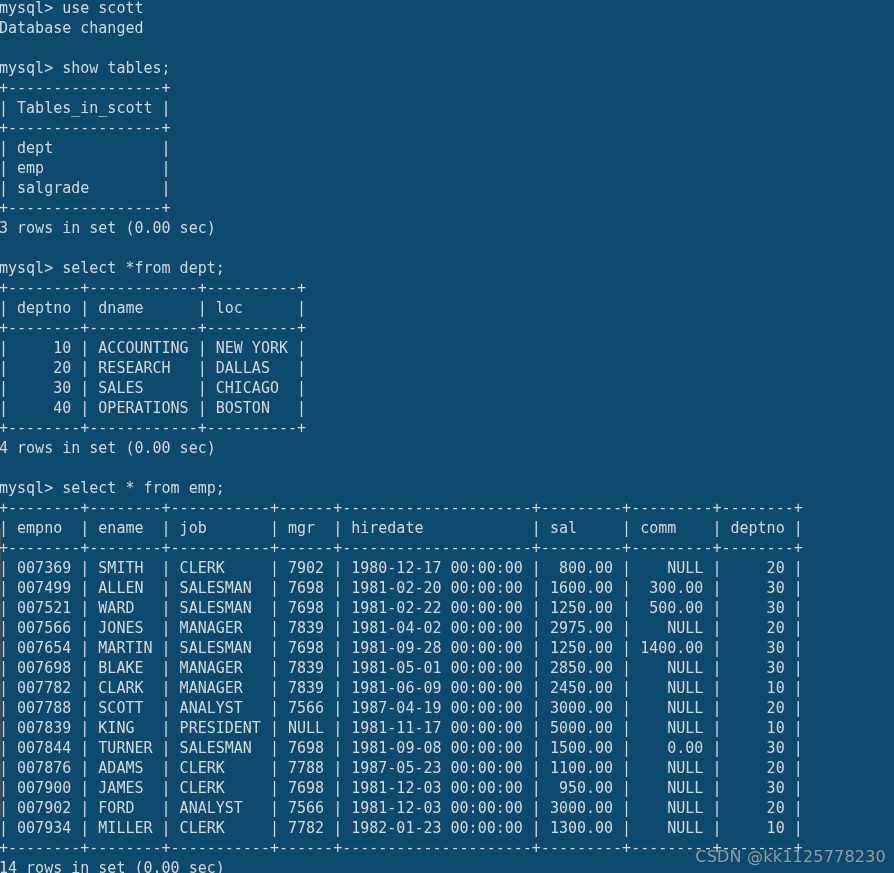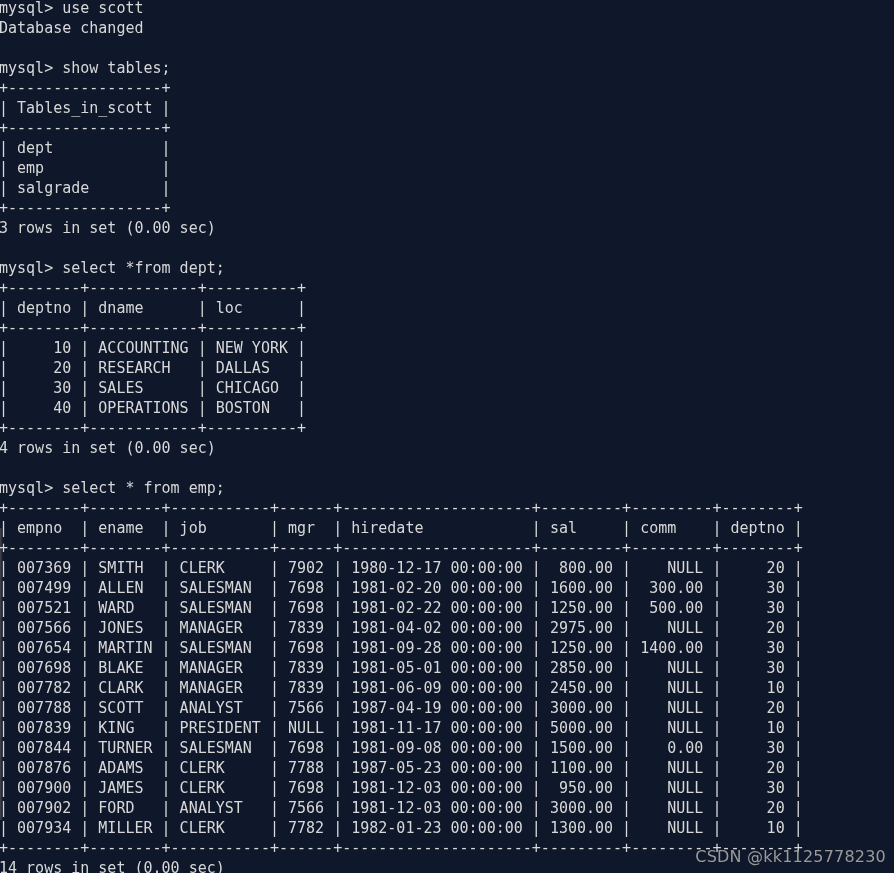--- a/index.html
+++ b/index.html
@@ -4,21 +4,21 @@
 <style>
   html, body {
     margin: 0;
     padding: 0;
     background: #0d0d0d;
   }
   #terminal {
     position: relative;
     width: 894px;
     height: 873px;
-    background: #0f172a;
+    background: #0c4a6e;
     overflow: hidden;
     font-family: "DejaVu Sans Mono", "Liberation Mono", monospace;
     font-size: 15px;
     line-height: 20px;
     letter-spacing: 0px;
     color: #d8d8d8;
   }
   #screen {
     position: absolute;
     left: -1px;

